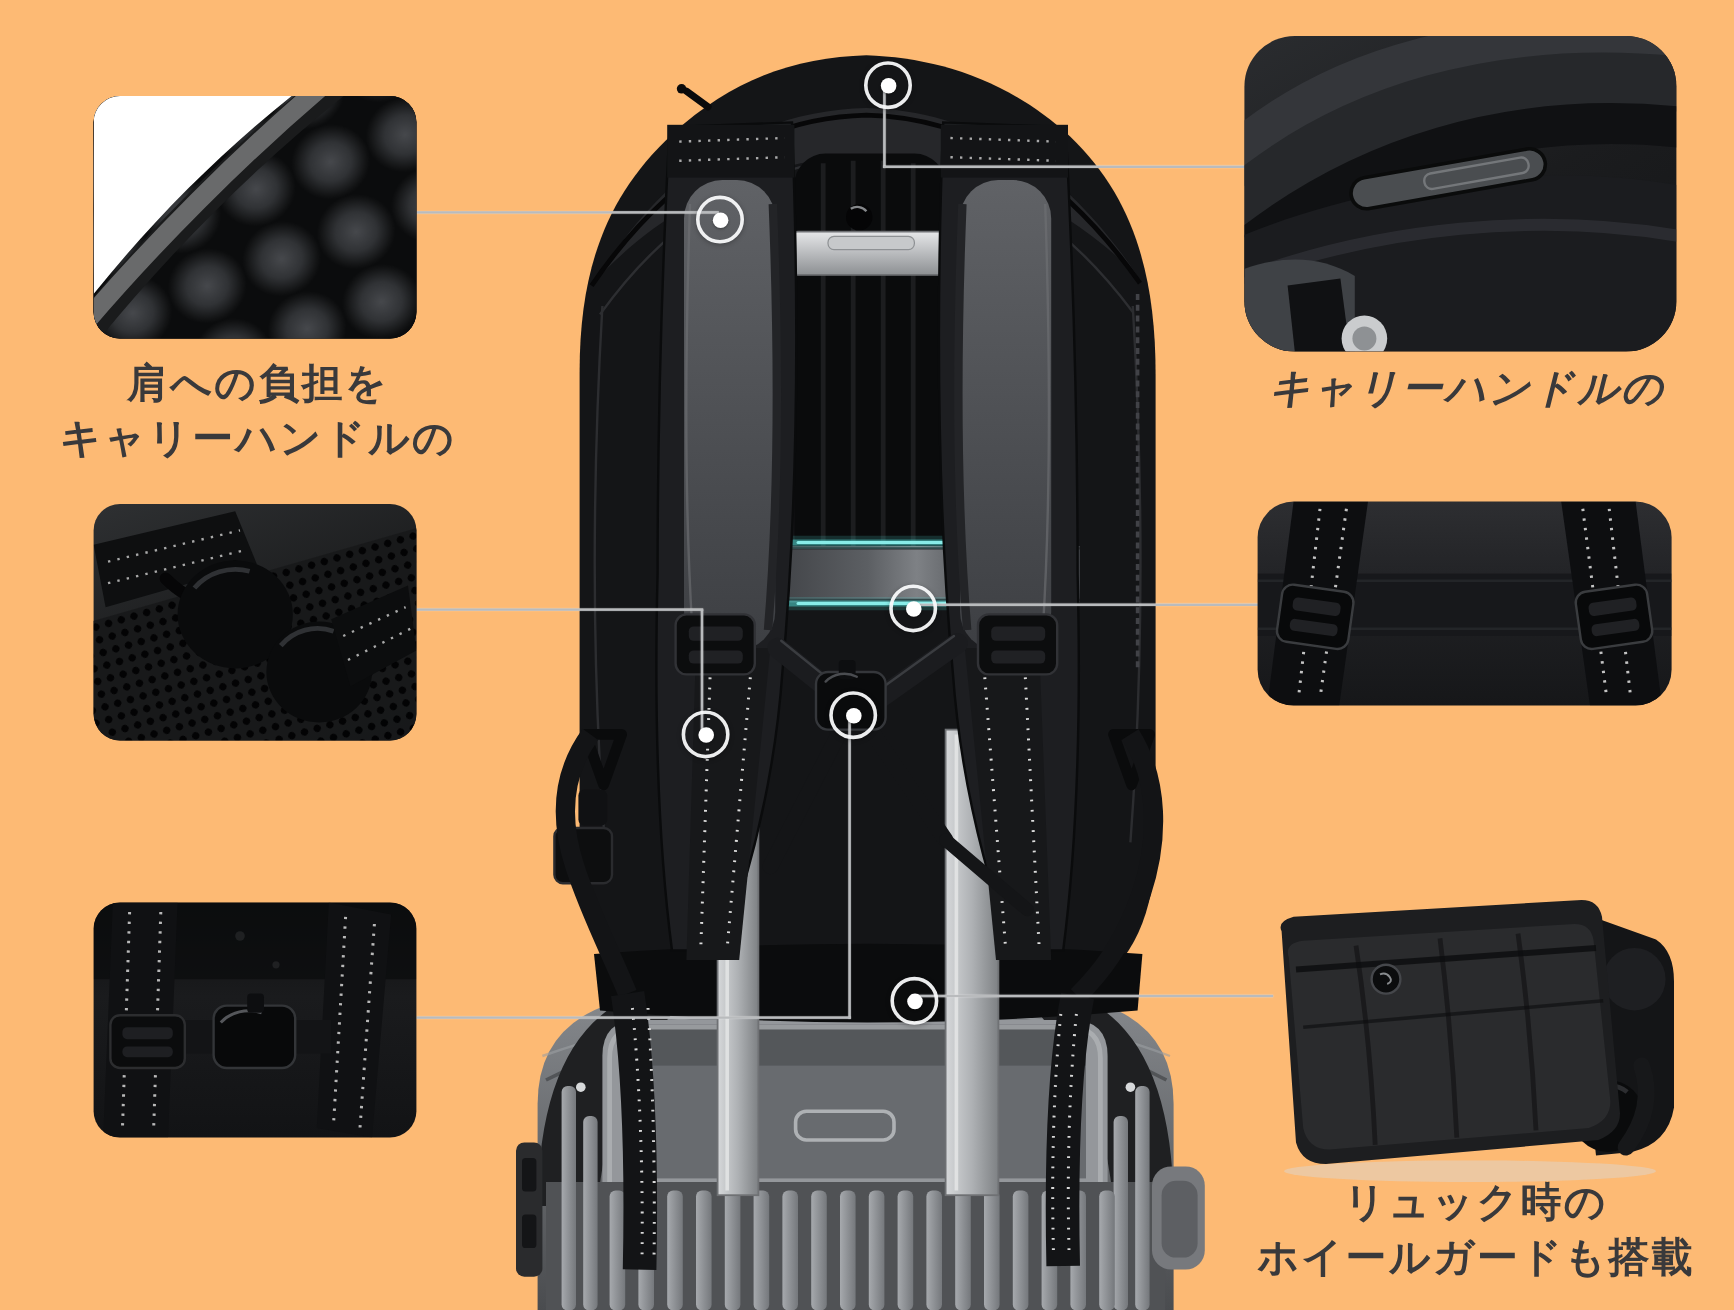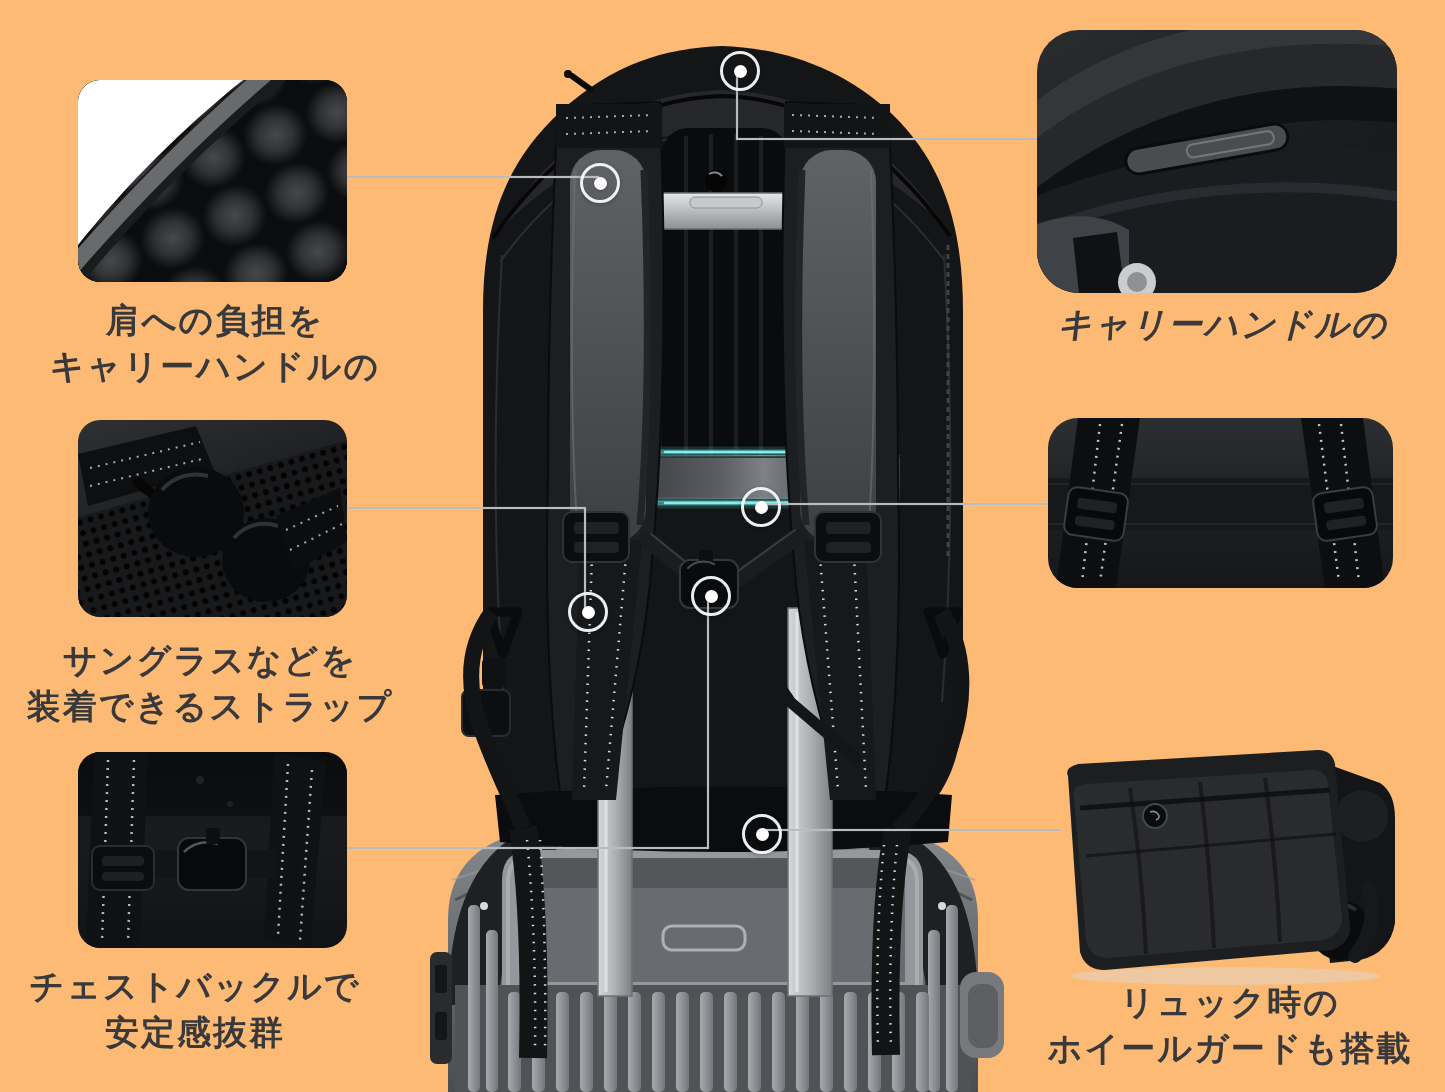--- a/index.html
+++ b/index.html
@@ -284,48 +284,40 @@
       <path d="M60,62 C82,84 98,86 118,52" stroke="#060607" stroke-width="10" fill="none" stroke-linecap="round"></path>
       <ellipse cx="118" cy="92" rx="48" ry="45" fill="#0a0b0c"></ellipse>
       <path d="M84,70 A44,42 0 0 1 130,56" stroke="#2f3134" stroke-width="4" fill="none"></path>
       <ellipse cx="188" cy="140" rx="44" ry="42" fill="#0a0b0c"></ellipse>
       <path d="M156,118 A40,40 0 0 1 200,106" stroke="#2f3134" stroke-width="4" fill="none"></path>
       <path d="M198,96 L262,68 L269,122 L214,152 Z" fill="#0c0d0e"></path>
       <path d="M208,110 L260,86" stroke="#cfcfcf" stroke-width="2" stroke-dasharray="2 6" opacity=".8"></path>
       <path d="M212,130 L264,104" stroke="#cfcfcf" stroke-width="2" stroke-dasharray="2 6" opacity=".8"></path>
     </svg>
   </div>
-  <div class="caption" style="left:10px;top:638px;width:400px;">
-    <div>サングラスなどを</div>
-    <div>装着できるストラップ</div>
-  </div>
 
   <div class="photo frame-grad-bl" style="left:78px;top:752px;width:269px;height:196px;">
     <svg width="269" height="196" viewBox="0 0 269 196">
       <rect x="0" y="0" width="269" height="64" fill="#0b0c0d" opacity=".75"></rect>
       <circle cx="122" cy="28" r="4" fill="#1f2022"></circle>
         <circle cx="152" cy="52" r="3" fill="#1f2022"></circle>
       <path d="M16,0 L70,0 L62,196 L8,196 Z" fill="#101113"></path>
       <path d="M30,8 L24,190" stroke="#d6d6d6" stroke-width="2.5" stroke-dasharray="2 6" opacity=".85"></path>
       <path d="M56,8 L50,190" stroke="#d6d6d6" stroke-width="2.5" stroke-dasharray="2 6" opacity=".85"></path>
       <path d="M196,0 L248,10 L232,196 L186,188 Z" fill="#101113"></path>
       <path d="M210,12 L200,184" stroke="#d6d6d6" stroke-width="2.5" stroke-dasharray="2 6" opacity=".85"></path>
       <path d="M234,18 L222,188" stroke="#d6d6d6" stroke-width="2.5" stroke-dasharray="2 6" opacity=".85"></path>
       <rect x="58" y="98" width="140" height="28" fill="#131416"></rect>
       <rect x="14" y="94" width="62" height="44" rx="8" fill="#0b0c0d" stroke="#2c2d2f" stroke-width="2"></rect>
       <rect x="24" y="104" width="42" height="10" rx="4" fill="#1e1f22"></rect>
       <rect x="24" y="120" width="42" height="9" rx="4" fill="#1e1f22"></rect>
       <rect x="100" y="86" width="68" height="52" rx="11" fill="#08090a" stroke="#333538" stroke-width="2"></rect>
       <path d="M106,100 A30,26 0 0 1 140,92" stroke="#54565a" stroke-width="2.5" fill="none"></path>
       <rect x="128" y="76" width="14" height="16" rx="3" fill="#0d0e10"></rect>
     </svg>
-  </div>
-  <div class="caption" style="left:20px;top:964px;width:350px;">
-    <div>チェストバックルで</div>
-    <div>安定感抜群</div>
   </div>
 
   <div class="photo frame-grad-tr" style="left:1037px;top:30px;width:360px;height:263px;border-radius:42px;">
     <svg width="360" height="263" viewBox="0 0 360 263">
       <path d="M-20,115 C70,28 200,-8 380,12" stroke="#34363a" stroke-width="42" fill="none"></path>
       <path d="M-20,155 C80,60 220,22 380,42" stroke="#26282b" stroke-width="46" fill="none"></path>
       <path d="M-20,196 C90,98 230,58 380,78" stroke="#101113" stroke-width="34" fill="none"></path>
       <path d="M-10,170 C110,118 260,104 370,126 L370,263 L-10,263 Z" fill="#1b1c1f"></path>
       <path d="M-10,205 C110,158 250,146 370,168" stroke="#2e3034" stroke-width="10" fill="none" opacity=".8"></path>
       <g transform="rotate(-10 170 120)">

